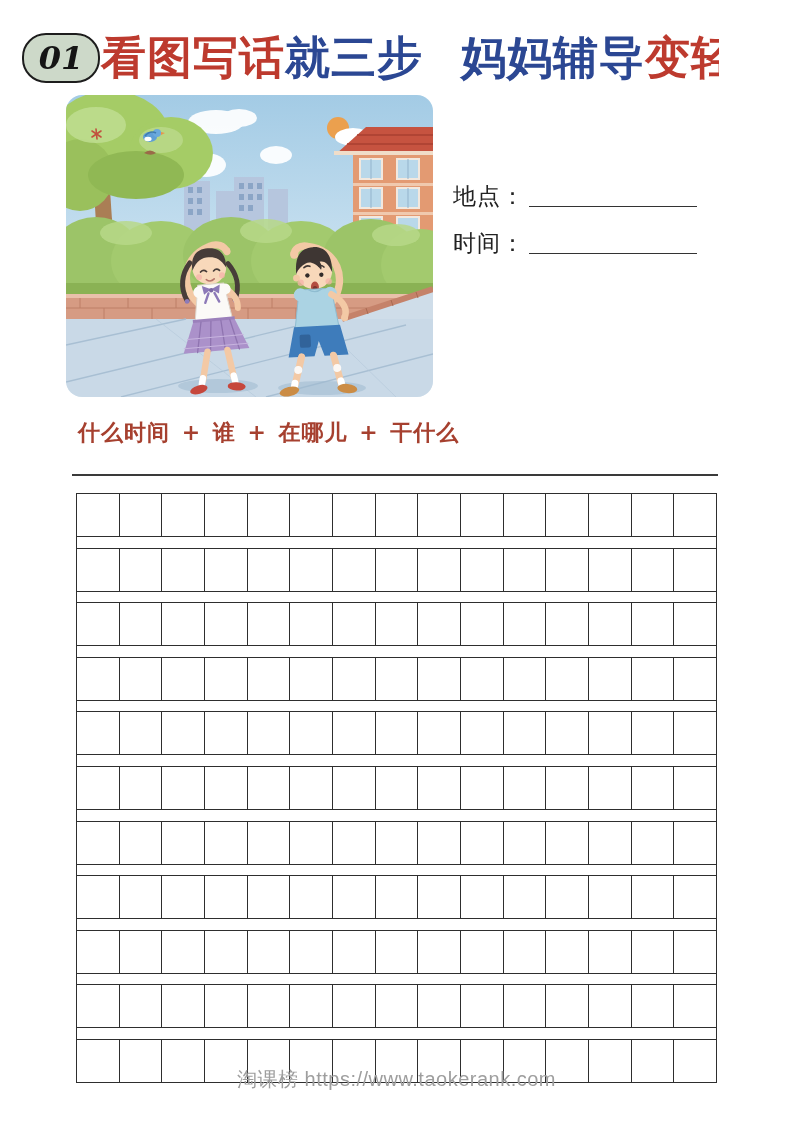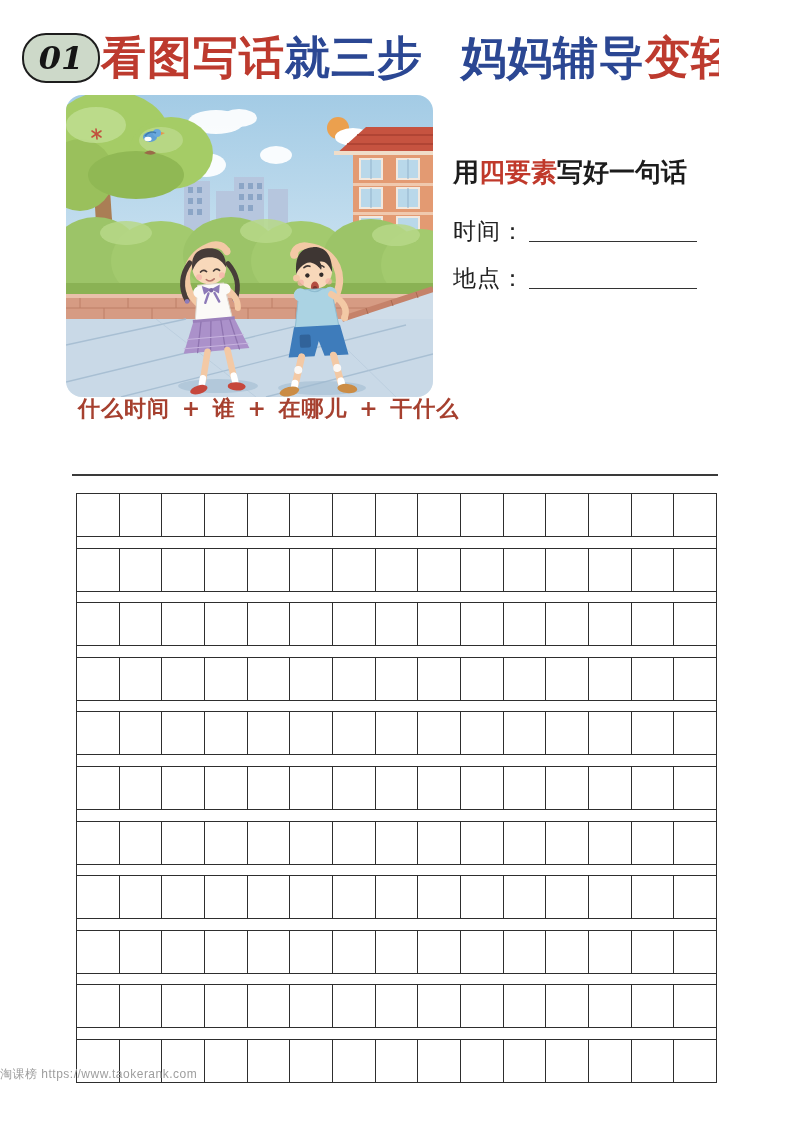--- a/index.html
+++ b/index.html
@@ -37,21 +37,21 @@
   .seg-panel-red { color:var(--panel-red,#c0392b); }
   .fields { margin-top:26px; }
   .field { height:25px; margin-bottom:22px; white-space:nowrap;
     font-family:"DejaVu Serif", serif; font-size:23px; color:#222; letter-spacing:1px; }
   .field-line {
     display:inline-block; width:168px; height:20px; margin-left:4px;
     border-bottom:1.6px solid #333; vertical-align:-3px;
   }
   
   .caption {
-    position:absolute; left:78px; top:394px;
+    position:absolute; left:78px; top:418px;
     font-family:"DejaVu Serif", serif; font-size:22px; font-weight:700;
     color:var(--caption-red,#a6402f); letter-spacing:1px; word-spacing:3px; white-space:nowrap;
   }
   
   .divider { position:absolute; left:72px; top:474px; width:646px; height:2px; background:#3a3a3a; }
   
   .grid {
     position:absolute; left:76px; top:493px; width:641px;
     border-left:1px solid var(--grid-line,#2e2e2e);
     border-right:1px solid var(--grid-line,#2e2e2e);
@@ -59,22 +59,22 @@
   .grid-row {
     display:flex; height:44px; margin-bottom:10.6px;
     border-top:1px solid var(--grid-line,#2e2e2e);
     border-bottom:1px solid var(--grid-line,#2e2e2e);
   }
   .grid-row:last-child { margin-bottom:0; }
   .grid-cell { flex:1; border-right:1px solid var(--grid-line,#2e2e2e); }
   .grid-cell:last-child { border-right:none; }
   
   .watermark {
-    position:absolute; left:0; top:1066px; width:793px; text-align:left;
-    font-size:12px; letter-spacing:0.5px; color:var(--watermark-gray,#9e9e9e); z-index:5;
+    position:absolute; left:0; top:1066px; width:793px; text-align:center;
+    font-size:20px; letter-spacing:0.5px; color:var(--watermark-gray,#9e9e9e); z-index:5;
   }
 </style>
 </head>
 <body>
 
 <div class="page">
 
   <div class="badge">01</div>
 
   <h1 class="title"><span class="seg-red">看图写话</span><span class="seg-blue">就三步</span><span class="title-gap"></span><span class="seg-blue">妈妈辅导</span><span class="seg-red">变轻松</span></h1>
@@ -287,24 +287,23 @@
         <circle cx="231" cy="274" r="4" fill="#fdfdfd" opacity="0.9"></circle>
           <circle cx="270" cy="274" r="4" fill="#fdfdfd" opacity="0.9"></circle>
         <path d="M227,287 l-1,5 M273,287 l1,5" stroke="#ffffff" stroke-width="7" fill="none"></path>
         <ellipse cx="221" cy="295" rx="10" ry="4.6" fill="#cb8c45" transform="rotate(-10 221 295)"></ellipse>
         <ellipse cx="279" cy="295" rx="10" ry="4.6" fill="#cb8c45" transform="rotate(8 279 295)"></ellipse>
       </g>
     </svg>
   </div>
 
   <section class="panel">
-    <h2 class="panel-title"><span>用</span><span class="seg-panel-red">四要素</span><span>写好一句话</span></h2>
     <div class="fields">
+      <div class="field"><span>地点</span><span>：</span><span class="field-line"></span></div>
       <div class="field"><span>时间</span><span>：</span><span class="field-line"></span></div>
-      <div class="field"><span>地点</span><span>：</span><span class="field-line"></span></div>
     </div>
   </section>
 
   <div class="caption">什么时间 + 谁 + 在哪儿 + 干什么</div>
 
   <div class="divider"></div>
 
   <div class="grid" id="writing-grid">
       <div class="grid-row">
         <div class="grid-cell"></div>

